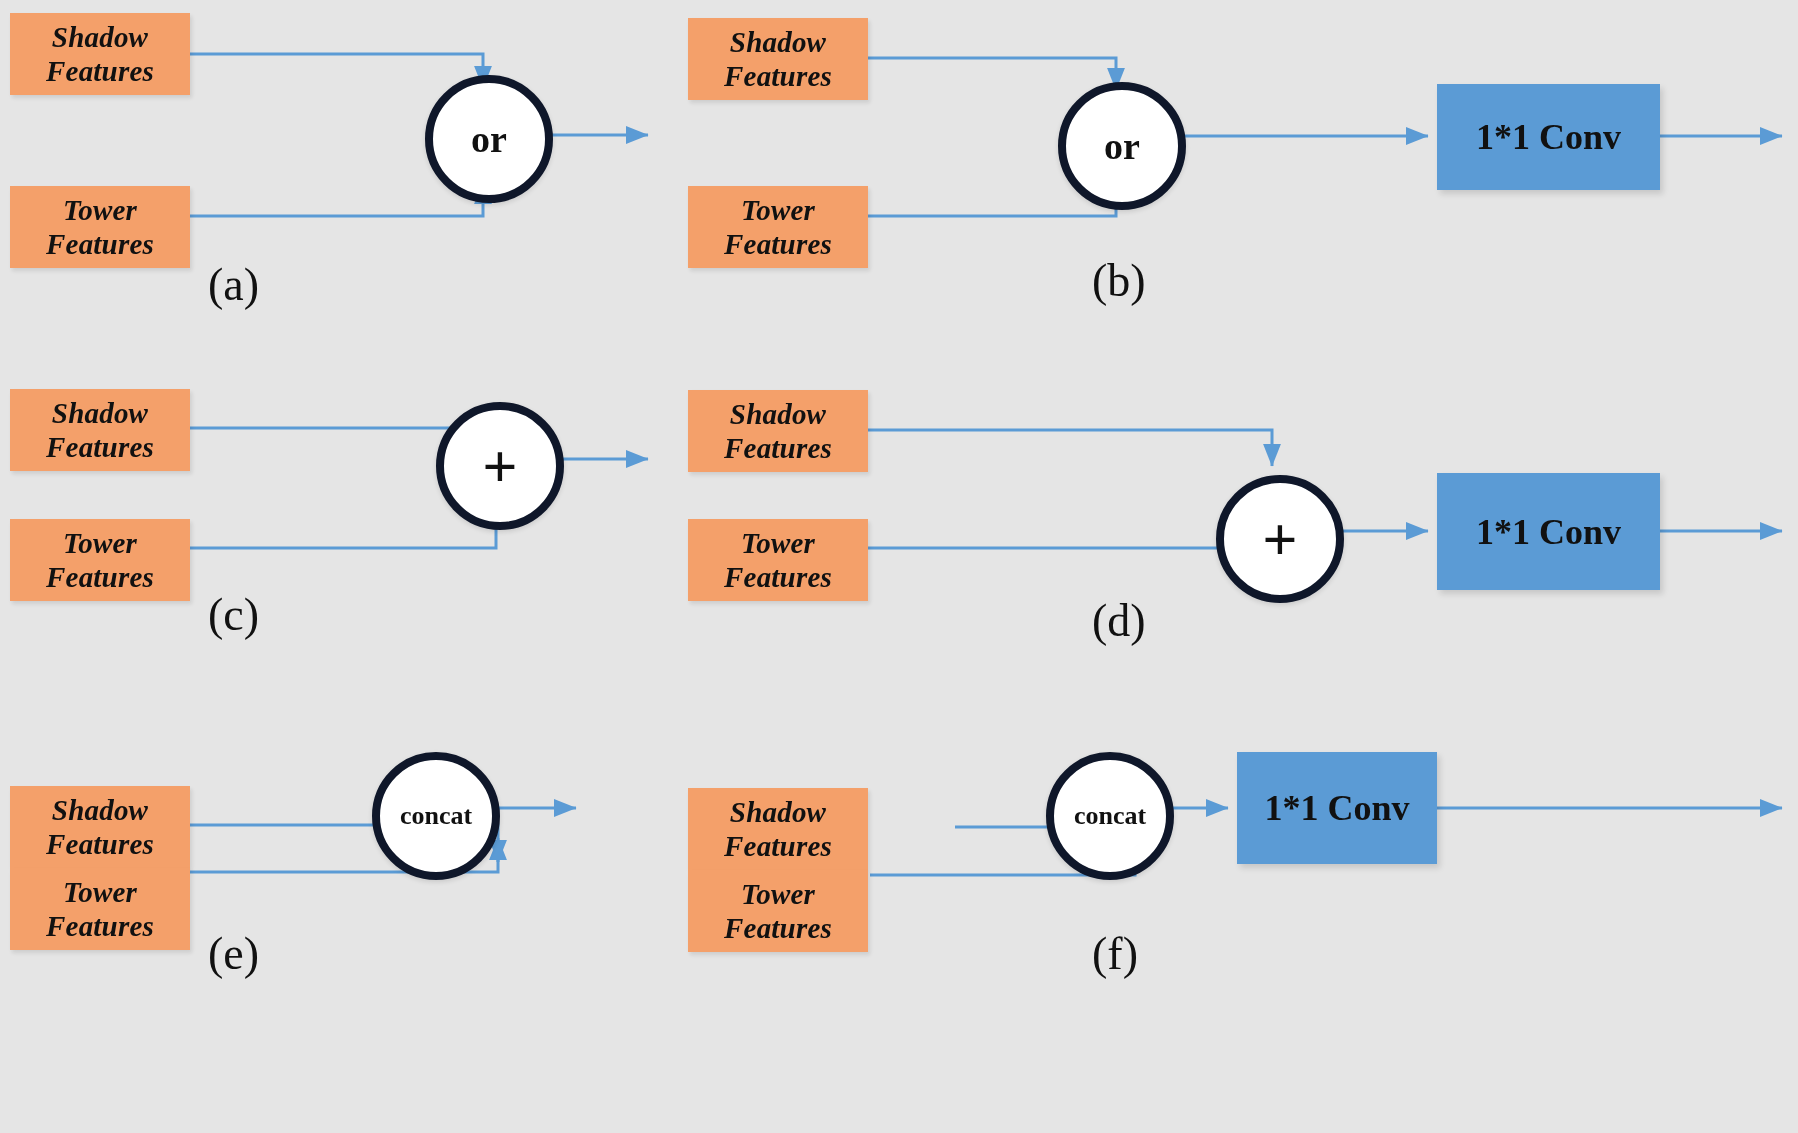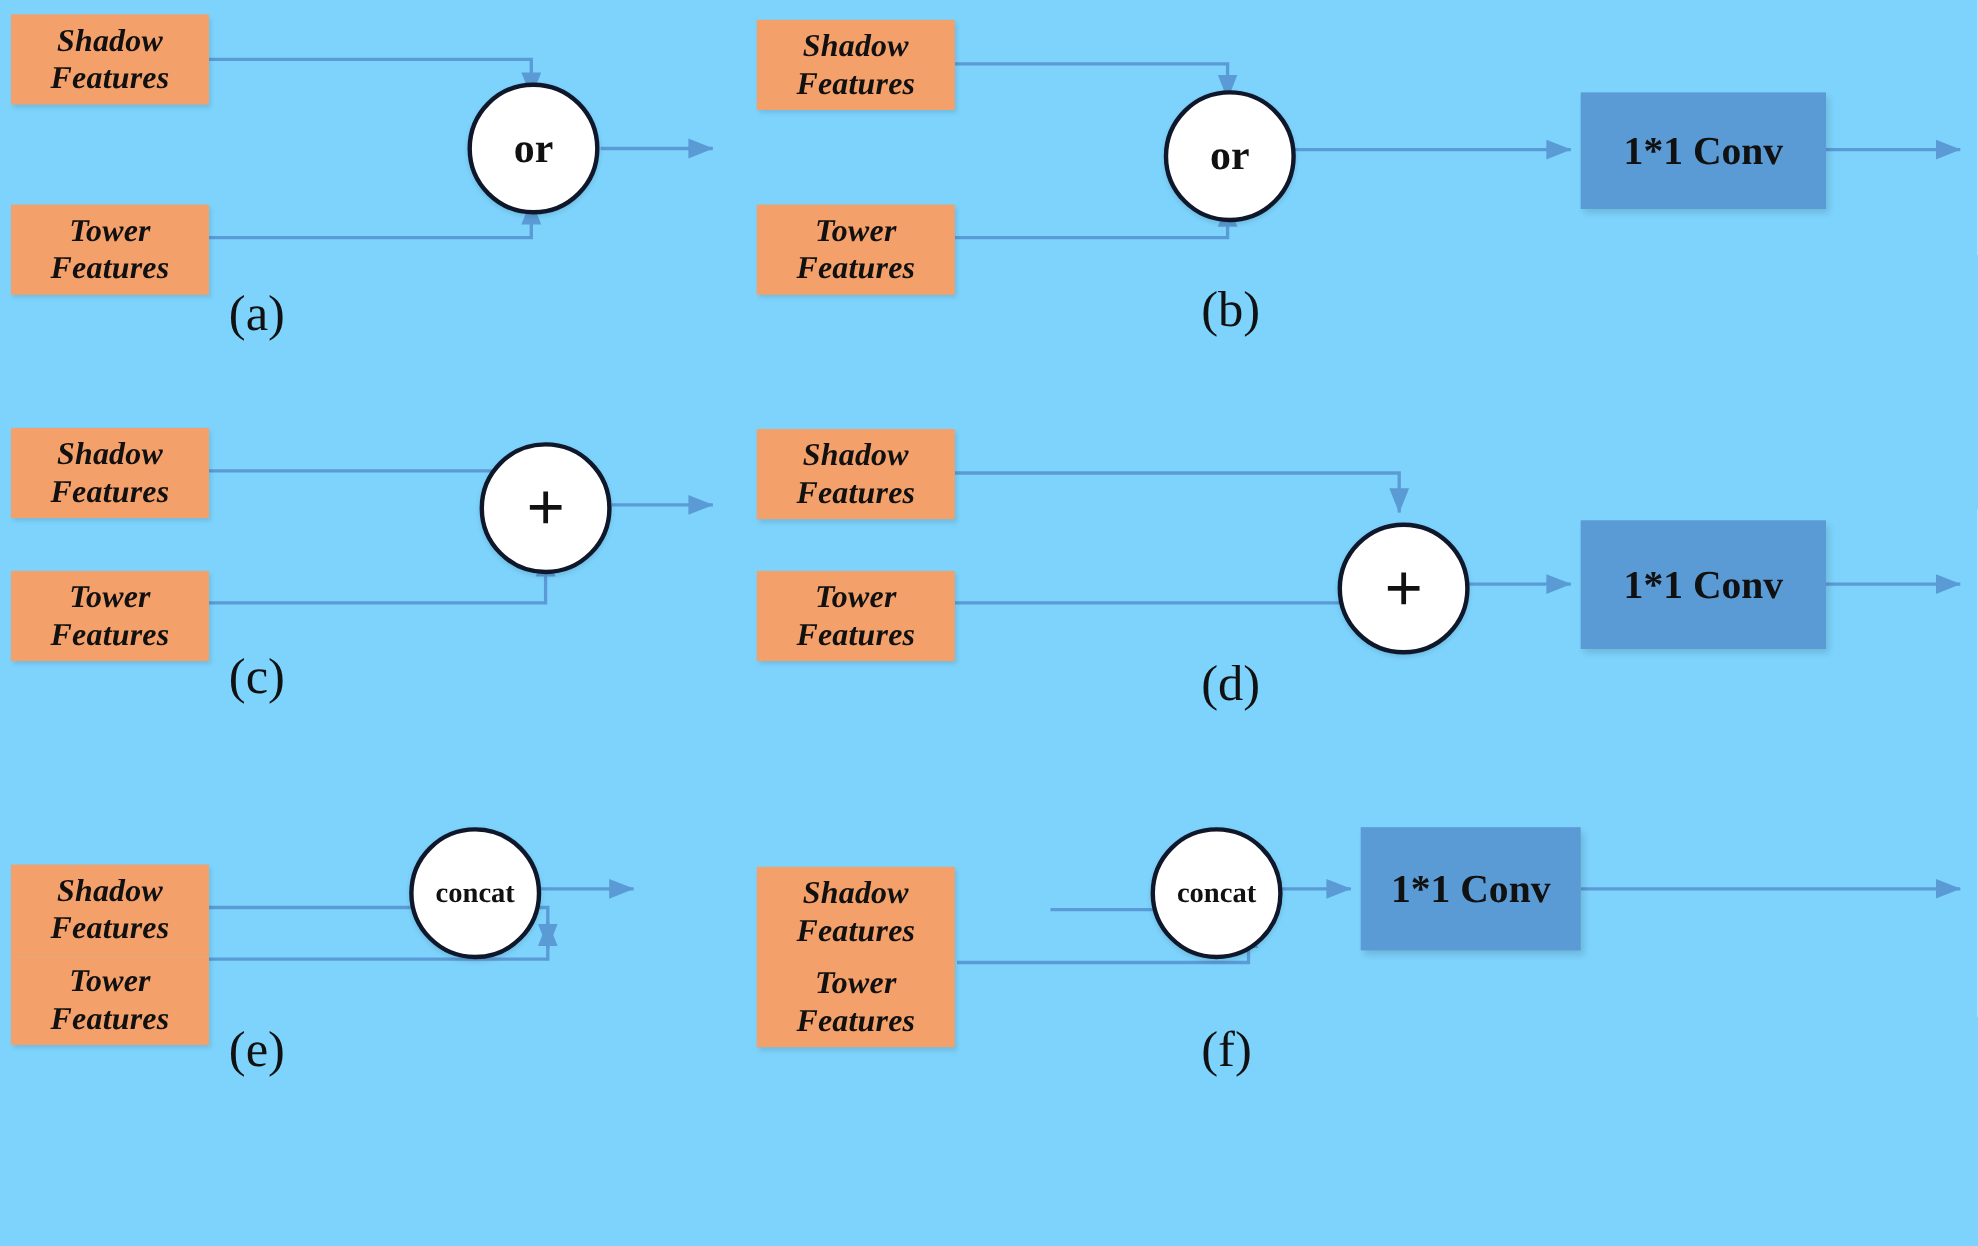--- a/index.html
+++ b/index.html
@@ -8,21 +8,21 @@
     padding: 0;
     background: #ffffff;
   }
   body {
     font-family: "Liberation Serif", "DejaVu Serif", serif;
   }
   #figure {
     position: relative;
     width: 1798px;
     height: 1133px;
-    background: #7dd3fc;
+    background: #e5e5e5;
     overflow: hidden;
   }
 
   
   .feat-box {
     position: absolute;
     background: #F4A06A;
     display: flex;
     flex-direction: column;
     align-items: center;
@@ -47,21 +47,21 @@
     color: #111111;
     font-weight: bold;
     text-align: left;
     white-space: nowrap;
     box-shadow: 3px 4px 6px rgba(0,0,0,0.13);
   }
 
   
   .op-circle {
     position: absolute;
-    border: 4px solid #0f172a;
+    border: 8px solid #0f172a;
     border-radius: 50%;
     background: #ffffff;
     display: flex;
     align-items: center;
     justify-content: center;
     color: #111111;
     font-weight: bold;
     box-shadow: 0 2px 5px rgba(0,0,0,0.12);
   }
   .op-circle .op-label { display: block; line-height: 1; }

